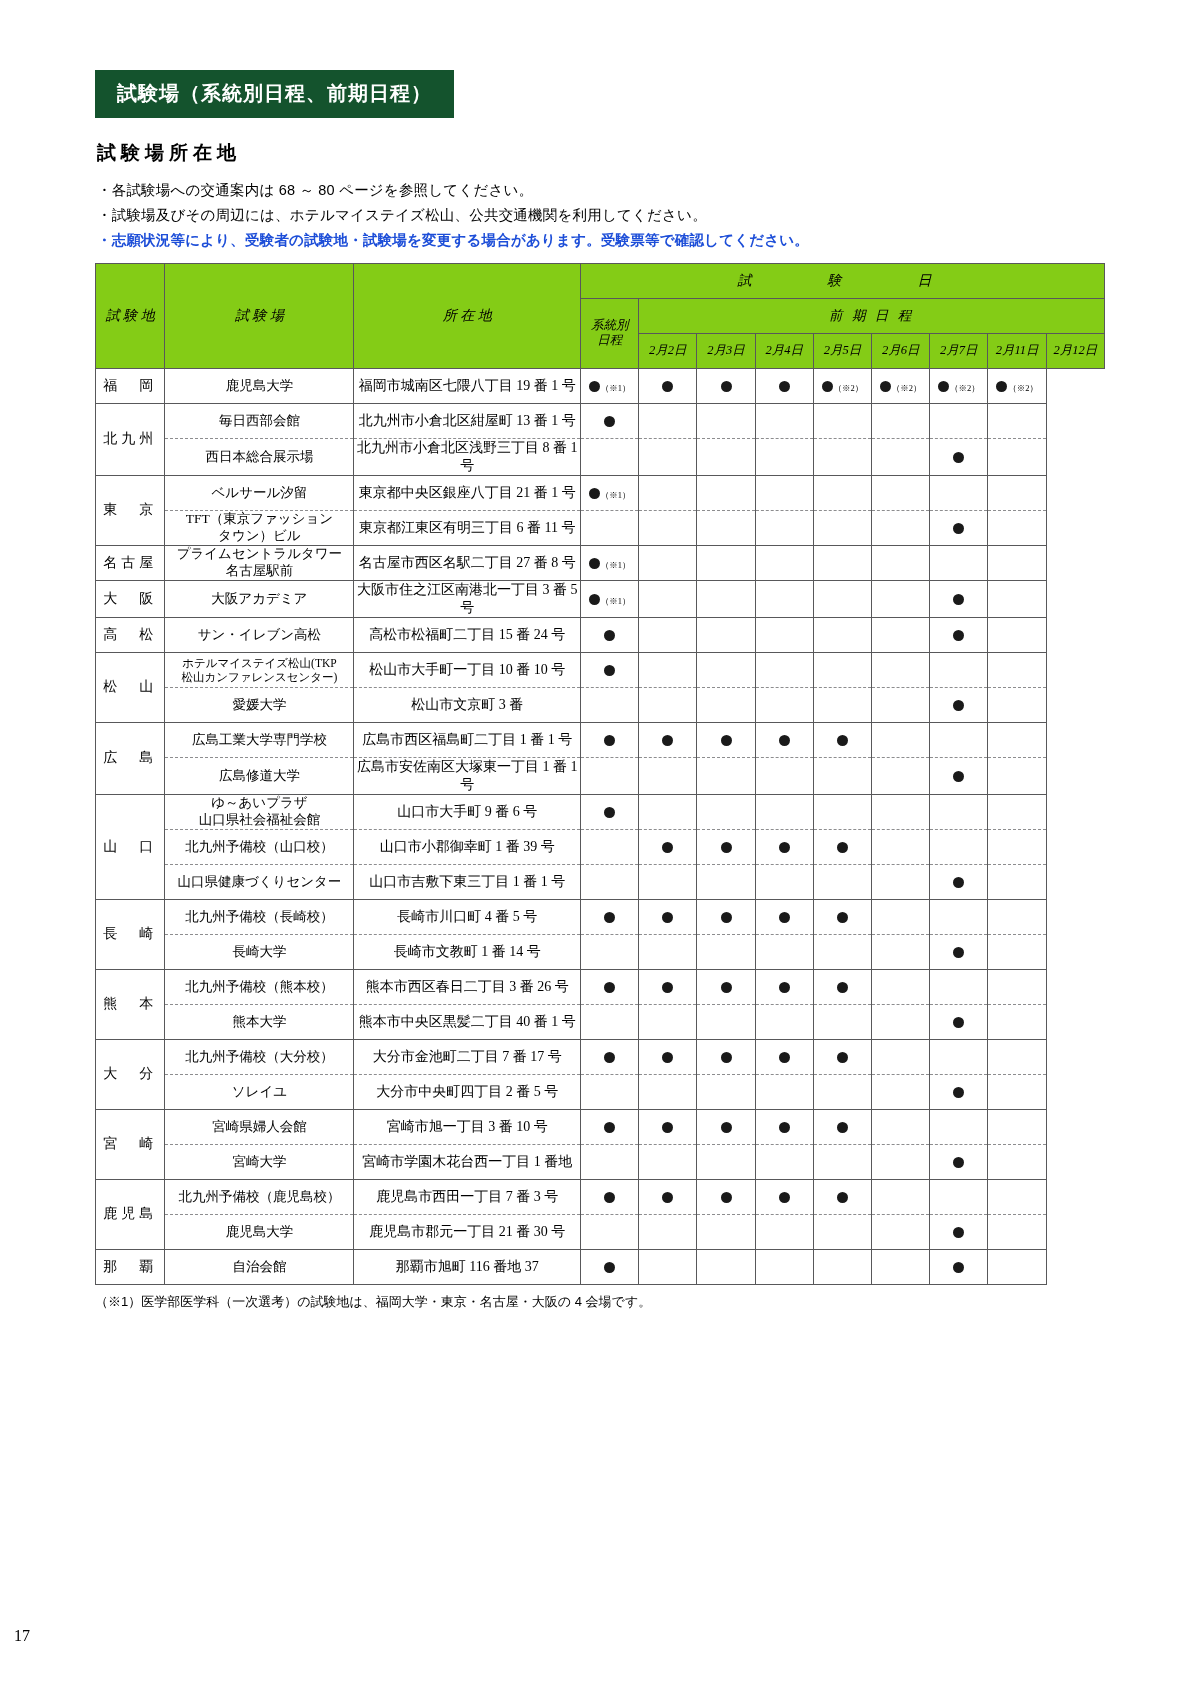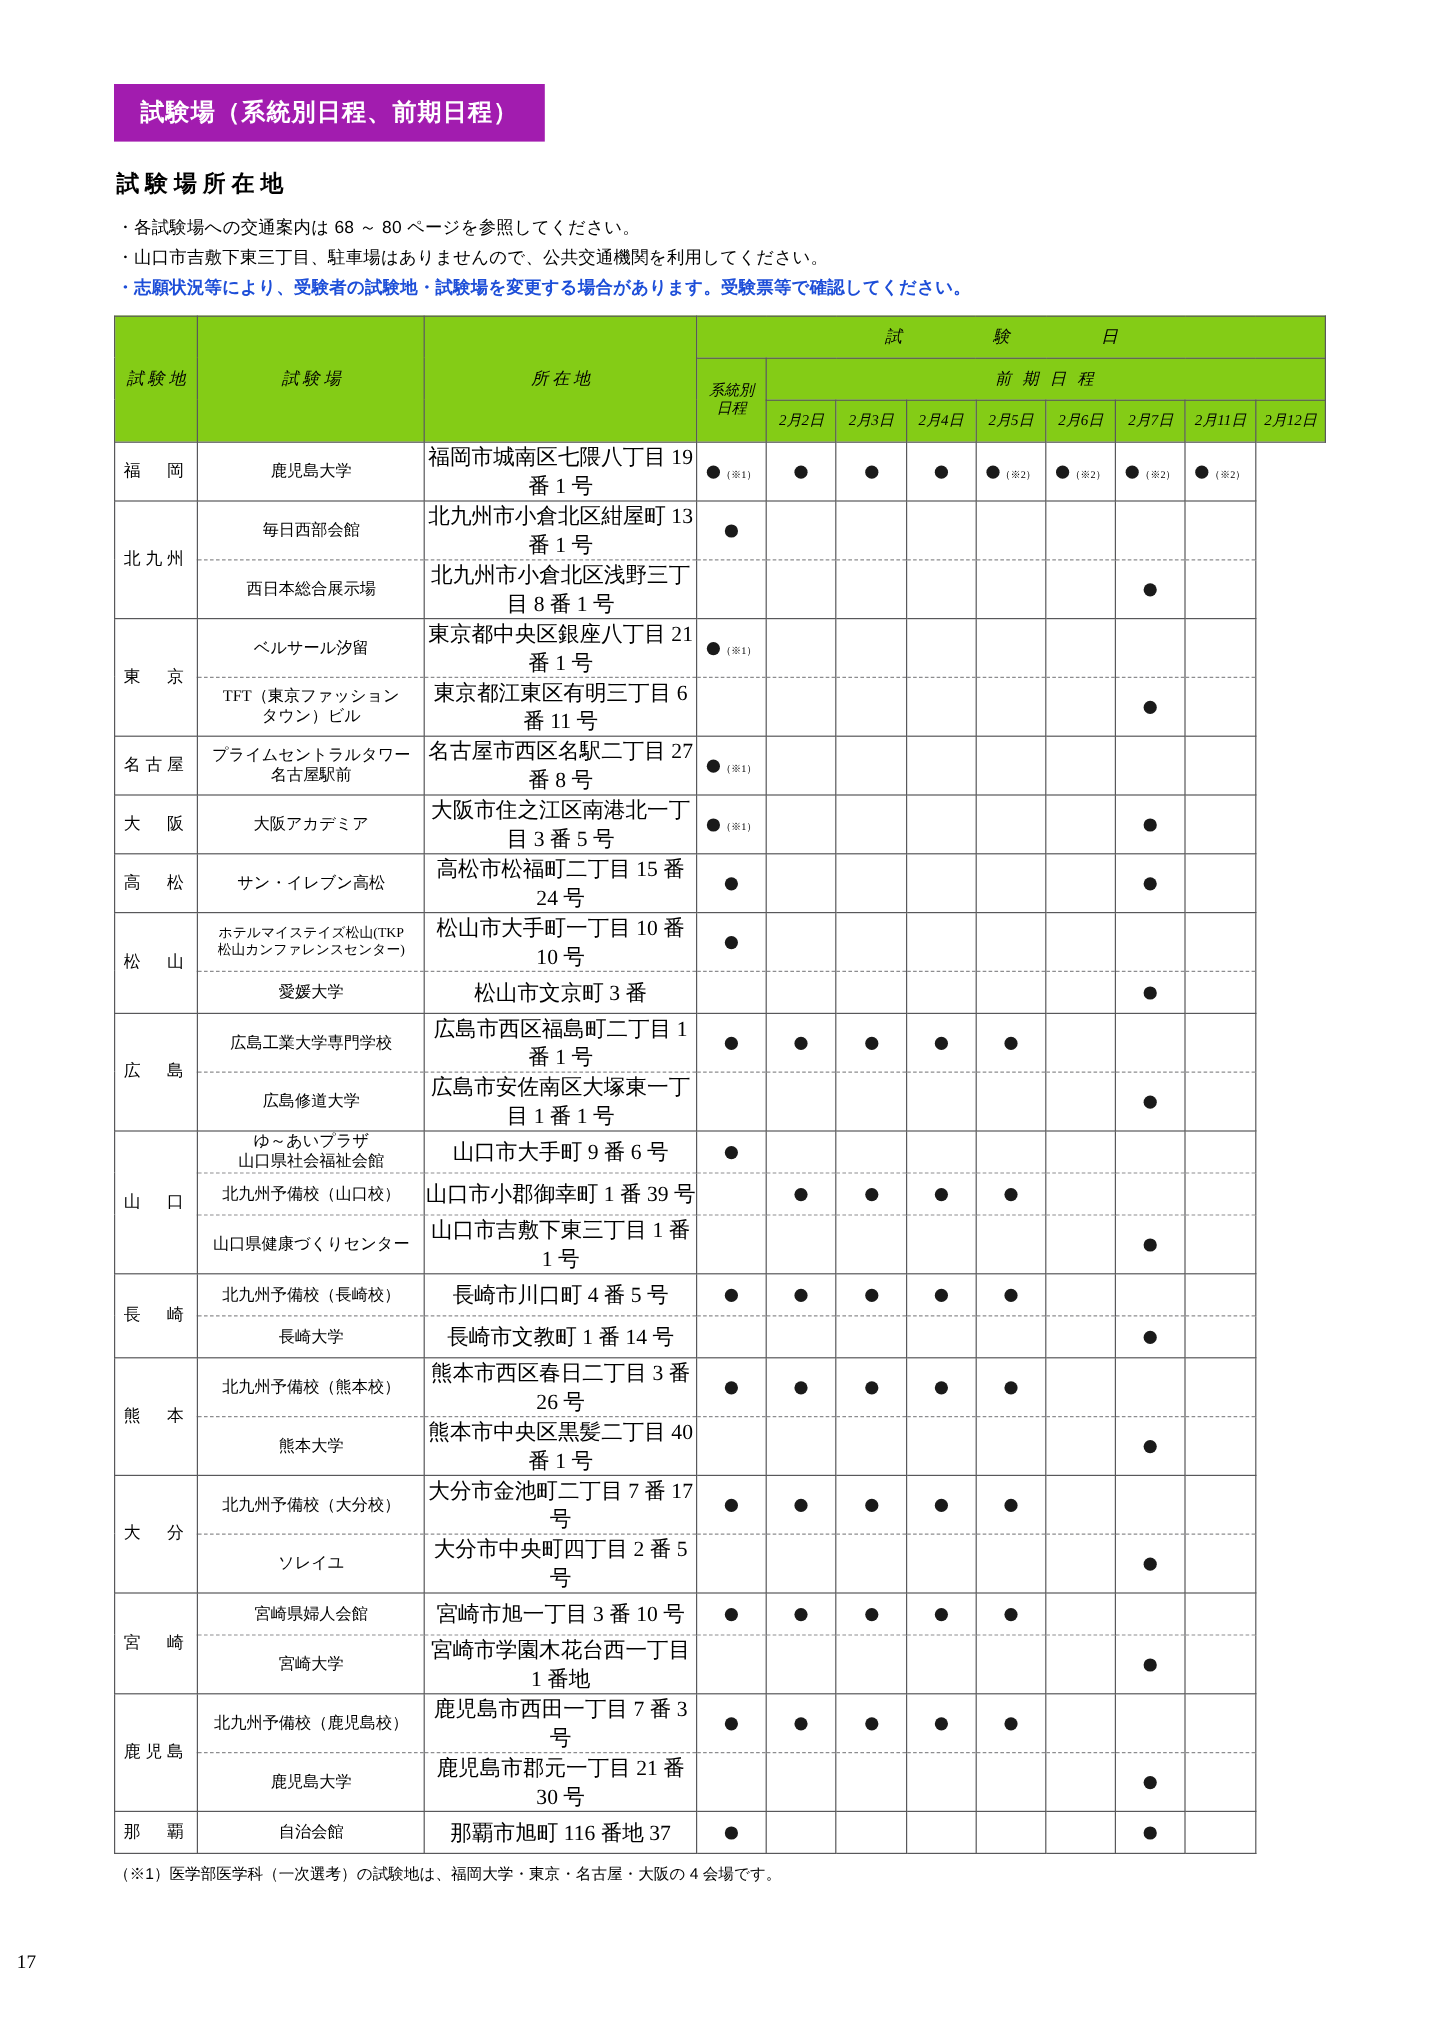--- a/index.html
+++ b/index.html
@@ -17,21 +17,21 @@
   .page {
     position: relative;
     width: 1200px;
     height: 1697px;
     box-sizing: border-box;
     padding: 70px 95px 0 95px;
   }
   
   .banner {
     display: inline-block;
-    background: #a21caf;
+    background: #14532d;
     color: #ffffff;
     font-family: "Liberation Sans", sans-serif;
     font-weight: bold;
     font-size: 20px;
     letter-spacing: 1px;
     padding: 10px 22px 11px 22px;
     margin: 0 0 22px 0;
   }
   .section-title {
     font-family: "Liberation Sans", sans-serif;
@@ -88,21 +88,21 @@
   td.venue {
     text-align: left;
     padding-left: 8px;
     font-size: 13.5px;
     line-height: 1.22;
   }
   td.venue.small { font-size: 11.5px; }
   td.addr {
     text-align: left;
     padding-left: 8px;
-    font-size: 18px;
+    font-size: 14px;
   }
   td.mark { position: relative; }
   .dot {
     display: inline-block;
     width: 11px;
     height: 11px;
     border-radius: 50%;
     background: #1a1a1a;
     vertical-align: middle;
   }
@@ -139,21 +139,21 @@
 </head>
 <body>
 
 <div class="page">
 
   <div class="banner">試験場（系統別日程、前期日程）</div>
 
   <div class="section-title">試験場所在地</div>
 
   <div class="note-line">・各試験場への交通案内は 68 ～ 80 ページを参照してください。</div>
-  <div class="note-line">・山口市吉敷下東三丁目、駐車場はありませんので、公共交通機関を利用してください。</div>
+  <div class="note-line">・試験場及びその周辺には、ホテルマイステイズ松山、公共交通機関を利用してください。</div>
   <div class="note-line pink">・志願状況等により、受験者の試験地・試験場を変更する場合があります。受験票等で確認してください。</div>
 
   <table class="sites">
     <colgroup>
       <col class="th-city">
       <col class="th-venue">
       <col class="th-addr">
       <col class="col-date">
         <col class="col-date">
         <col class="col-date">

